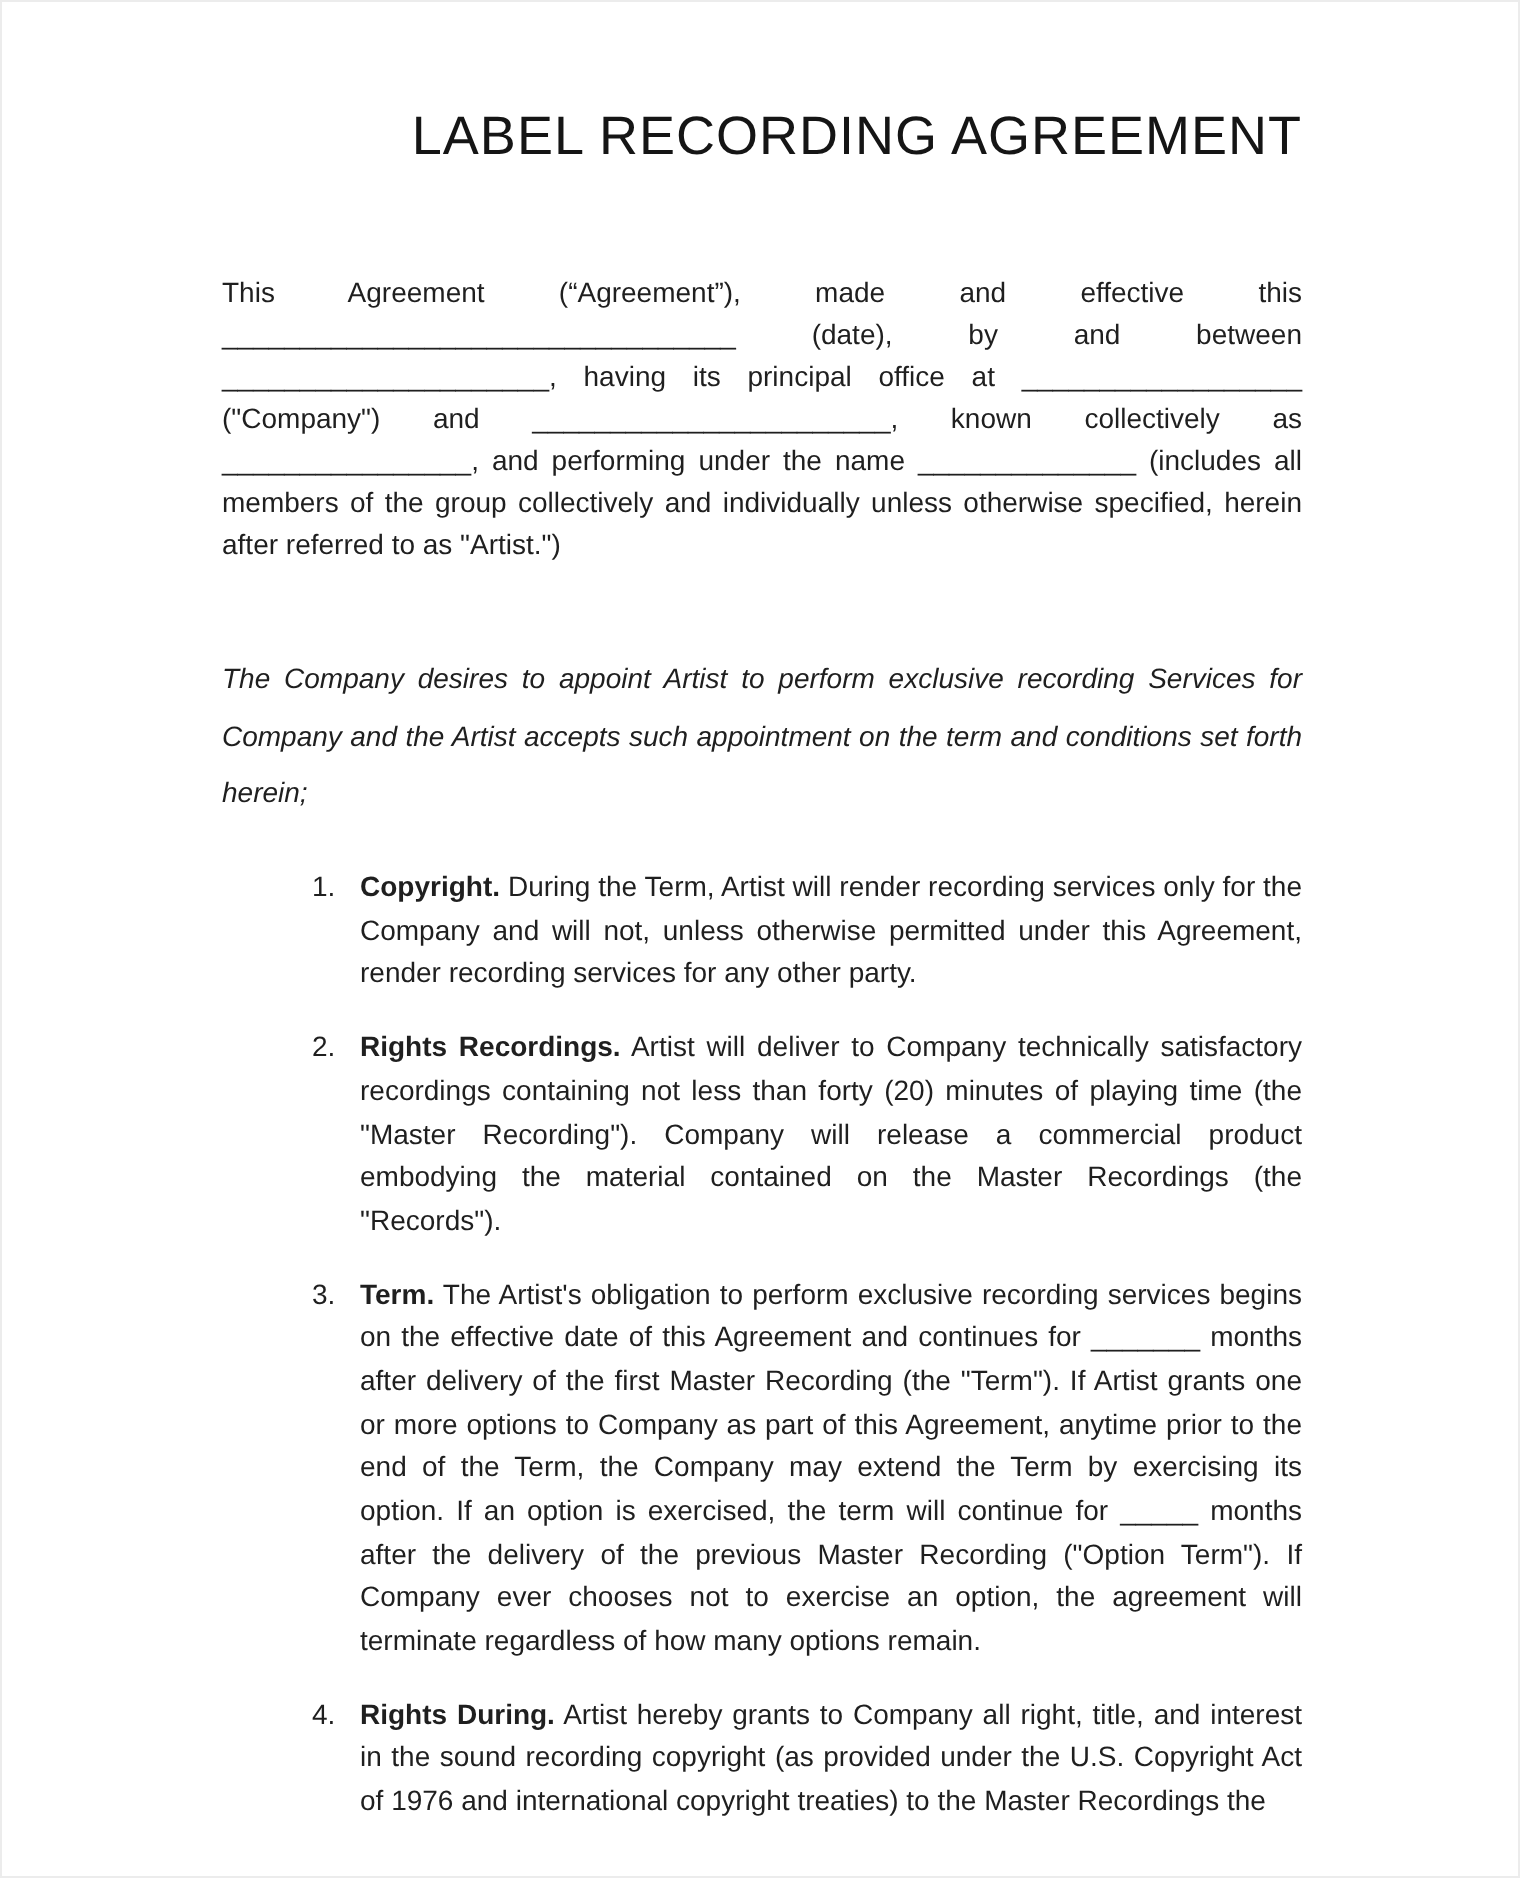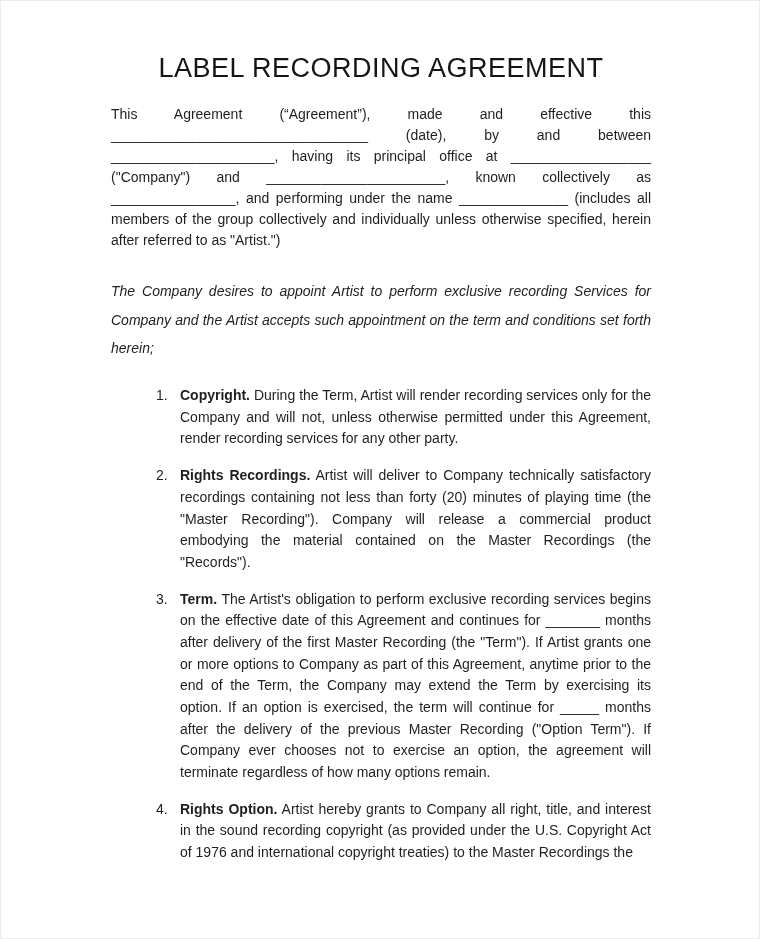--- a/index.html
+++ b/index.html
@@ -17,31 +17,31 @@
     background: #ffffff;
     border: 1px solid #ececec;
     padding: 40px 108px 0 110px;
   }
   .title {
     font-family: "Liberation Sans", sans-serif;
     font-weight: 400;
     font-size: 27px;
     letter-spacing: 0.5px;
     color: #151515;
-    text-align: center;
-    margin: 12px 0 20px 0;
+    text-align: right;
+    margin: 12px 0 52px 0;
   }
   .para {
     font-size: 14px;
     text-align: justify;
     color: #1f1f1f;
   }
   .para.intro {
     line-height: 1.5;
-    margin-bottom: 26px;
+    margin-bottom: 42px;
   }
   .para.spaced {
     line-height: 2.05;
     font-style: italic;
   }
   .para.recitals {
     margin-bottom: 22px;
   }
   .para.now-therefore {
     text-indent: 38px;
@@ -103,20 +103,20 @@
       <span class="num">3.</span>
       <div class="item-text">
         <strong>Term.</strong>
         <span>The Artist's obligation to perform exclusive recording services begins on the effective date of this Agreement and continues for _______ months after delivery of the first Master Recording (the "Term"). If Artist grants one or more options to Company as part of this Agreement, anytime prior to the end of the Term, the Company may extend the Term by exercising its option. If an option is exercised, the term will continue for _____ months after the delivery of the previous Master Recording ("Option Term"). If Company ever chooses not to exercise an option, the agreement will terminate regardless of how many options remain.</span>
       </div>
     </div>
 
     <div class="list-item">
       <span class="num">4.</span>
       <div class="item-text">
-        <strong>Rights Option.</strong>
+        <strong>Rights During.</strong>
         <span>Artist hereby grants to Company all right, title, and interest in the sound recording copyright (as provided under the U.S. Copyright Act of 1976 and international copyright treaties) to the Master Recordings the</span>
       </div>
     </div>
 
   </div>
 
 </div>
 
 </body></html>

